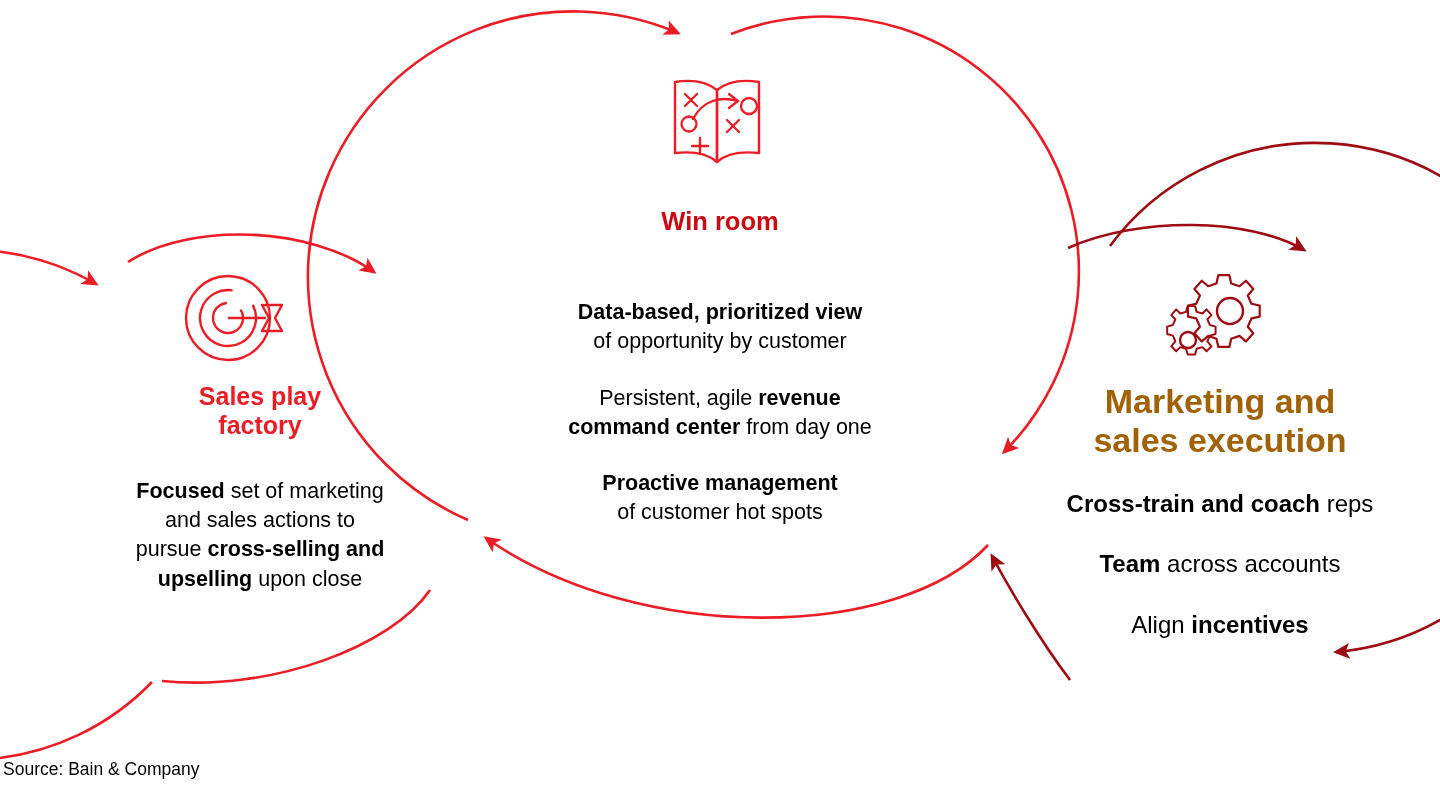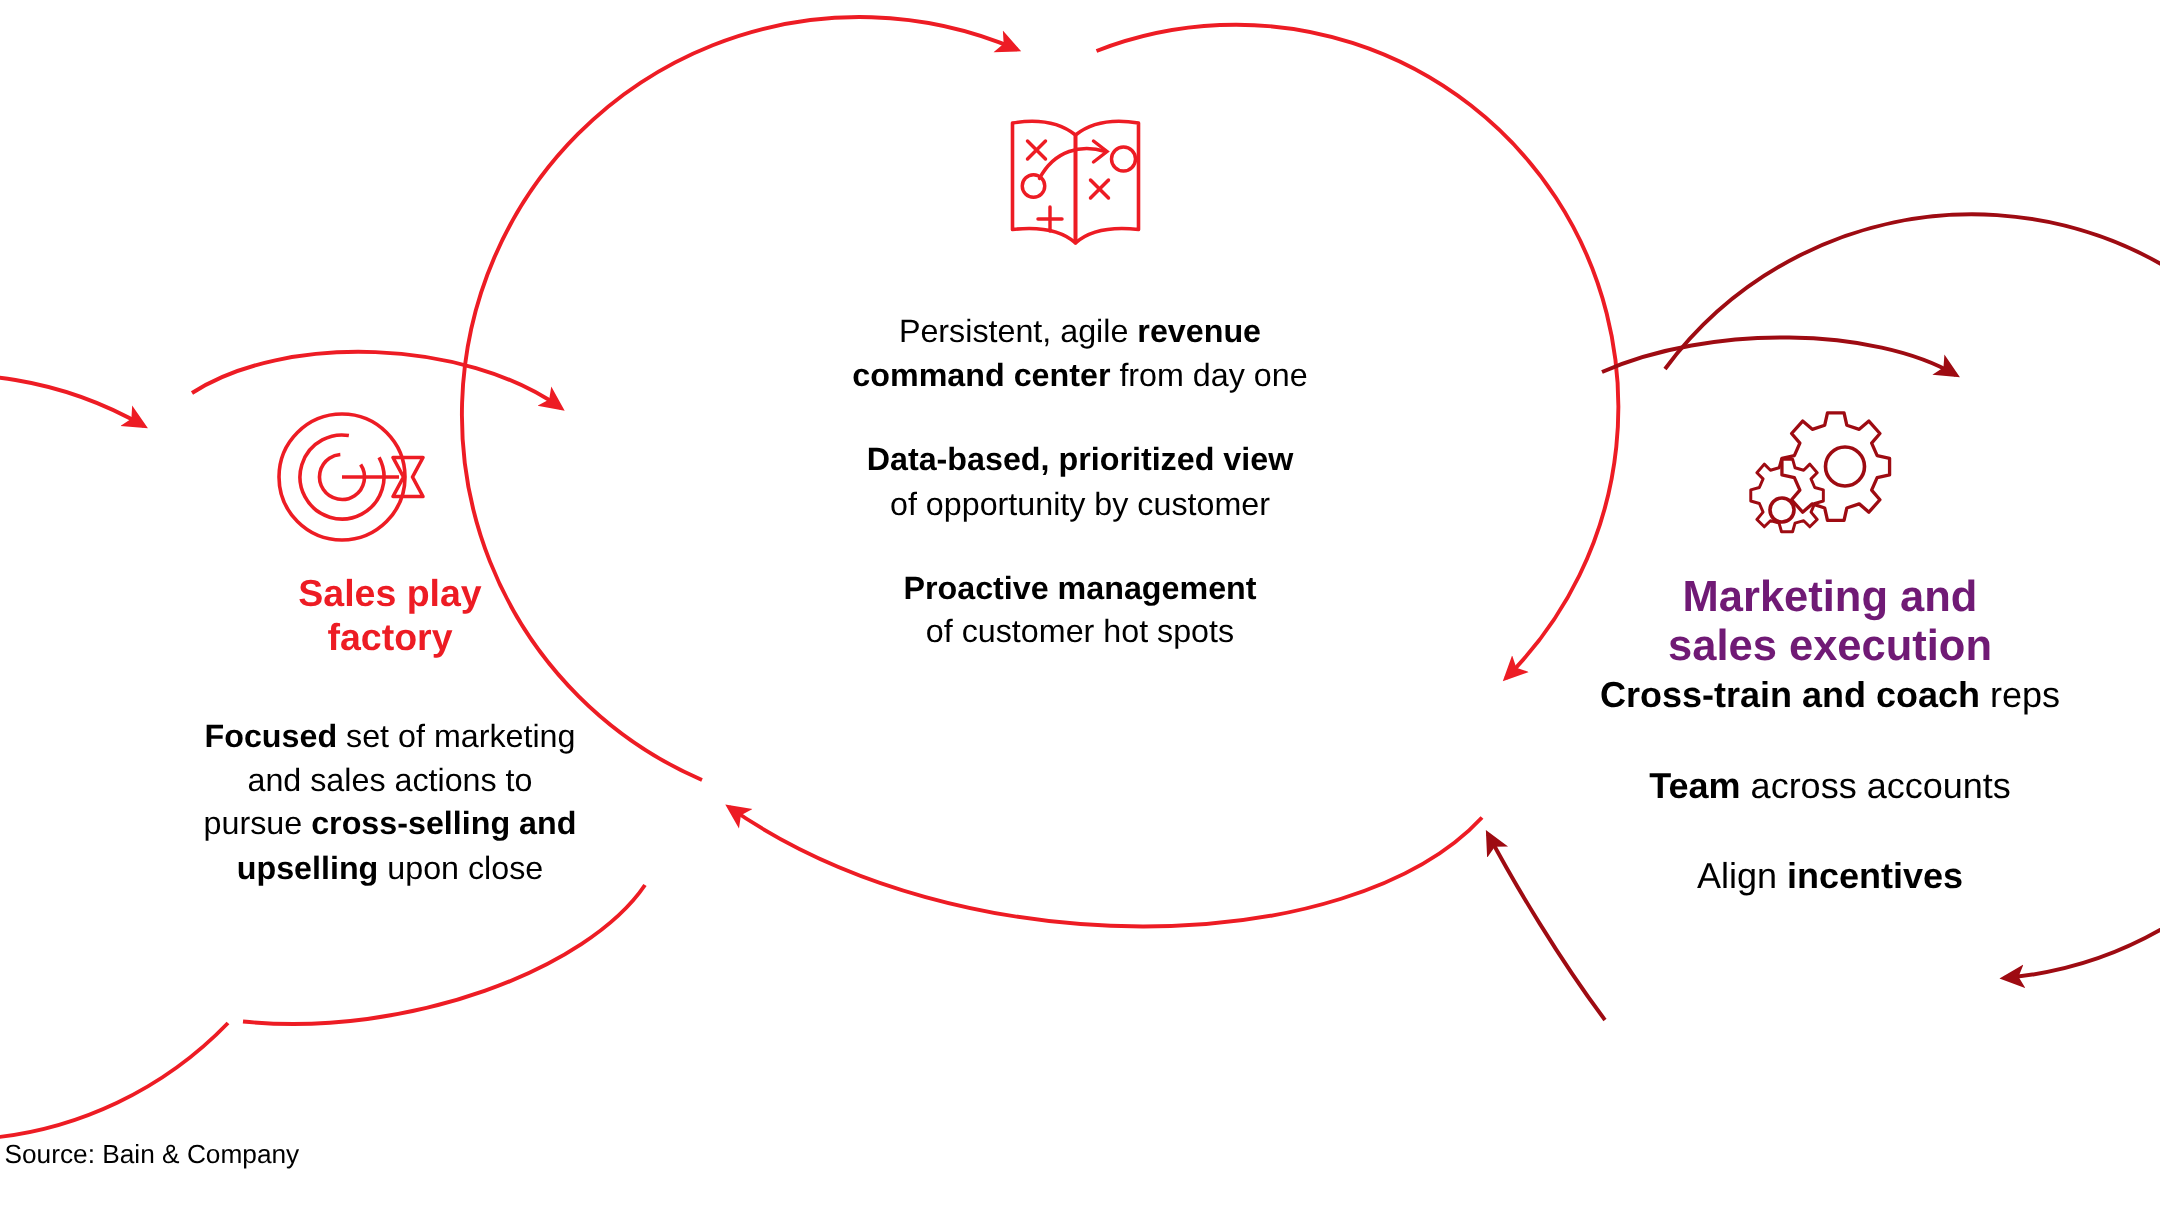--- a/index.html
+++ b/index.html
@@ -85,22 +85,23 @@
   #node-center .node-body { font-size: 21.5px; line-height: 1.36; }
   #node-center .body-para { margin-bottom: 27px; }
 
   
   #node-right {
     left: 1025px;
     top: 382px;
     width: 390px;
   }
   #node-right .node-title {
-    font-size: 29px;
-    color: #701a75;
+    font-size: 34px;
+    color: #a16207;
+    margin-bottom: 28px;
   }
   #node-right .node-body { font-size: 24px; line-height: 1.36; }
   #node-right .body-para { margin-bottom: 28px; }
 
   .icon-wrap { position: absolute; }
   #icon-target { left: 182px; top: 272px; width: 104px; height: 92px; }
   #icon-playbook { left: 665px; top: 74px; width: 104px; height: 94px; }
   #icon-gears { left: 1158px; top: 268px; width: 110px; height: 100px; }
 
   #footer {
@@ -196,23 +197,26 @@
           <path d="M 28 45 C 38 26, 56 22, 72 27"></path>
           <path d="M 64 20 L 73 27 L 64 34"></path>
           <circle cx="84" cy="32" r="8"></circle>
           <line x1="62" y1="46" x2="74" y2="58"></line>
           <line x1="74" y1="46" x2="62" y2="58"></line>
         </g>
       </svg>
     </div>
 
     <div class="node" id="node-center">
+      <div class="node-title">
+        <div>Win room</div>
+      </div>
       <div class="node-body">
+          <div class="body-para"><b>Data-based, prioritized view</b><br><span>of opportunity by customer</span></div>
           <div class="body-para"><span>Persistent, agile </span><b>revenue</b><br><b>command center</b><span> from day one</span></div>
-          <div class="body-para"><b>Data-based, prioritized view</b><br><span>of opportunity by customer</span></div>
           <div class="body-para"><b>Proactive management</b><br><span>of customer hot spots</span></div>
         </div>
     </div>
 
     <div class="icon-wrap" id="icon-gears">
       <svg viewBox="0 0 110 100" width="110" height="100">
         <g fill="none" stroke="#9E0B12" stroke-width="2.4" stroke-linejoin="round">
           <path d="M 63 6 L 75 6 L 77 15 L 86 18 L 93 12 L 101 21 L 95 28
                    L 99 37 L 108 39 L 108 51 L 99 53 L 95 62 L 101 69 L 93 78
                    L 86 72 L 77 75 L 75 84 L 63 84 L 61 75 L 52 72 L 45 78

